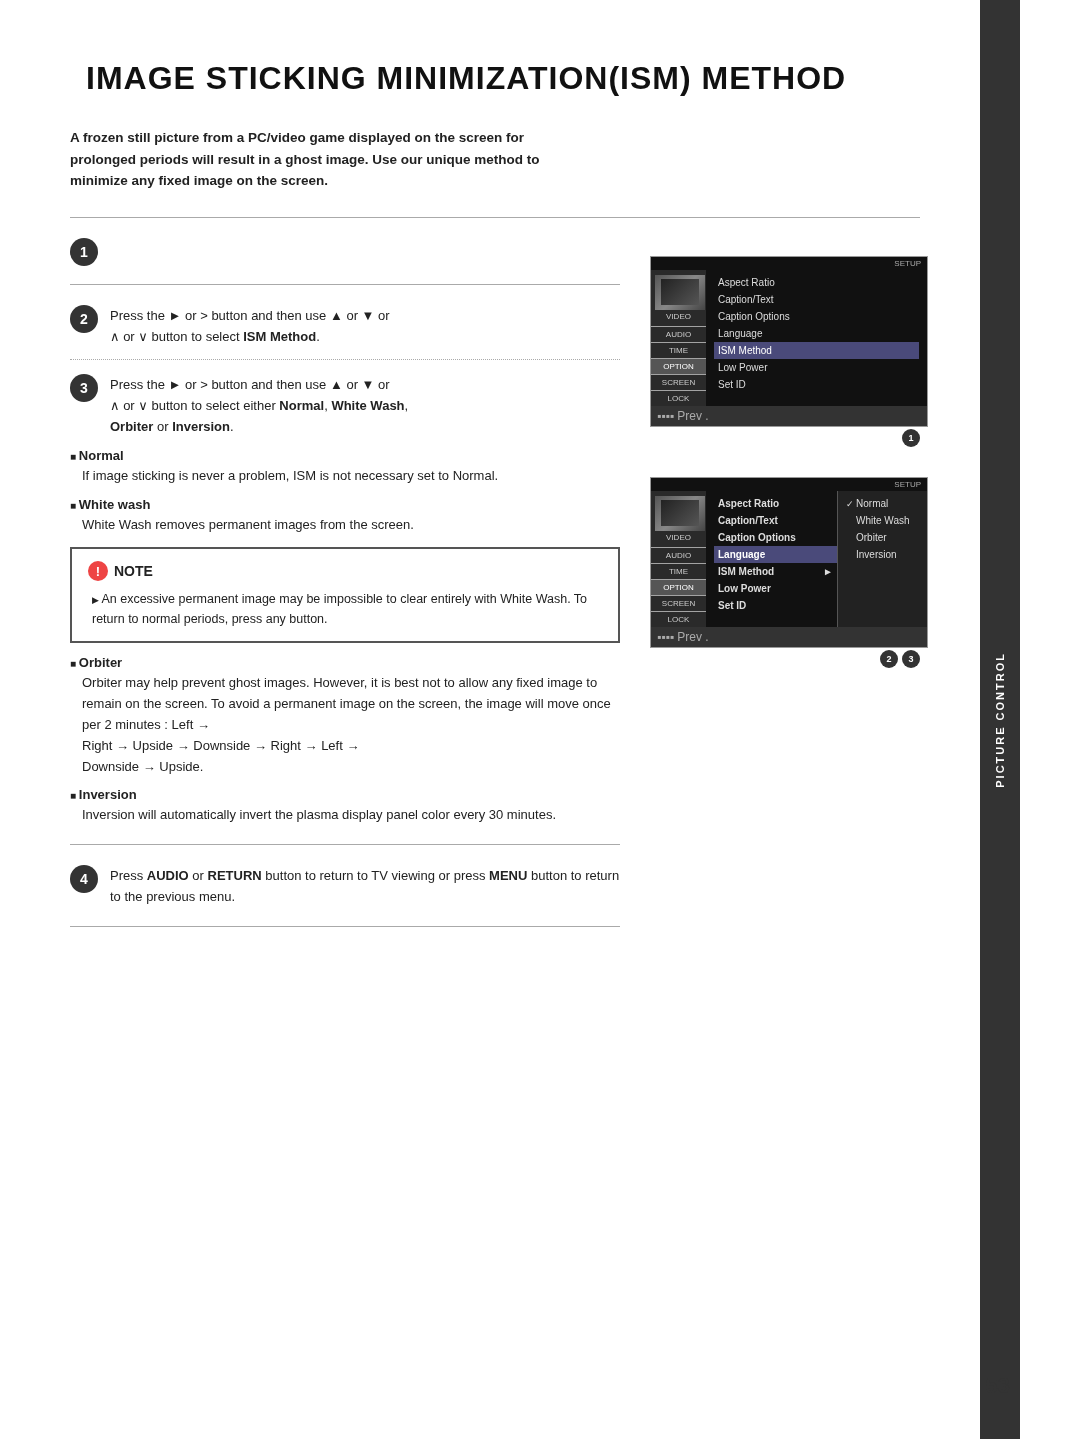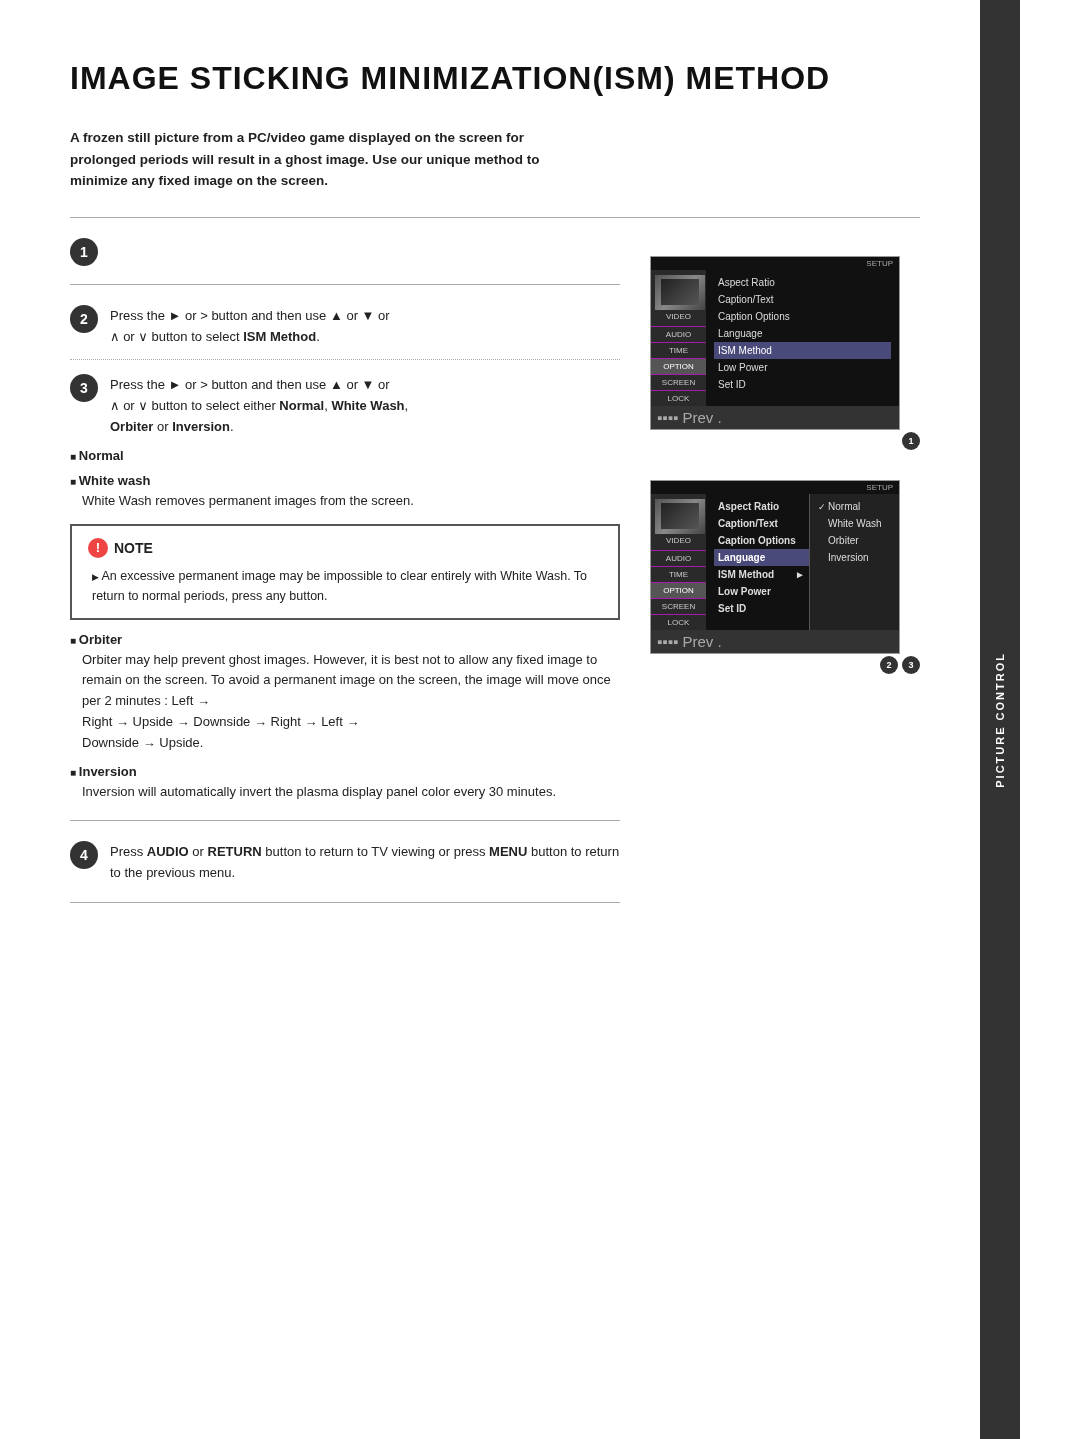--- a/index.html
+++ b/index.html
@@ -44,20 +44,21 @@
       transform: rotate(180deg);
     }
 
     .page-title {
       font-size: 32px;
       font-weight: 900;
       letter-spacing: 1px;
       text-transform: uppercase;
       margin-bottom: 30px;
       color: #111;
+      margin-left: 16px;
     }
 
     .intro-text {
       font-size: 13.5px;
       font-weight: bold;
       line-height: 1.6;
       margin-bottom: 25px;
       max-width: 520px;
     }
 
@@ -179,33 +180,33 @@
       content: '▶ ';
       font-size: 9px;
     }
 
     
     .tv-menu {
       border: 1px solid #999;
       background: #111;
       font-size: 10px;
       color: #fff;
-      width: 250px;
+      width: 278px;
       overflow: hidden;
       position: relative;
     }
 
     .tv-menu-inner {
       display: flex;
       min-height: 120px;
     }
 
     .tv-sidebar {
       width: 55px;
-      background: #a21caf;
+      background: #a3a3a3;
       display: flex;
       flex-direction: column;
       gap: 1px;
     }
 
     .tv-sidebar-item {
       padding: 5px 4px;
       font-size: 9px;
       color: #ccc;
       text-align: center;
@@ -248,21 +249,21 @@
     }
 
     .tv-submenu-item.checked::before {
       content: '✓ ';
       font-size: 9px;
     }
 
     .tv-footer {
       background: #333;
       padding: 3px 6px;
-      font-size: 15px;
+      font-size: 12px;
       color: #aaa;
       display: flex;
       align-items: flex-start;
       gap: 4px;
     }
 
     .badge-row {
       display: flex;
       justify-content: flex-end;
       gap: 4px;
@@ -344,20 +345,21 @@
         <hr class="divider-dotted">
 
         <div class="step-row">
           <div class="step-circle">3</div>
           <div class="step-text">
             Press the ► or &gt; button and then use ▲ or ▼ or<br>∧ or ∨ button to select either <b>Normal</b>, <b>White Wash</b>,<br><b>Orbiter</b> or <b>Inversion</b>.
           </div>
         </div>
 
         <div class="section-heading">Normal</div>
+        <div class="section-body">If image sticking is never a problem, ISM is not necessary set to Normal.</div>
 
         <div class="section-heading">White wash</div>
         <div class="section-body">White Wash removes permanent images from the screen.</div>
 
         <div class="note-box">
           <div class="note-header">
             <div class="note-icon">!</div>
             <span>NOTE</span>
           </div>
           <div class="note-body">

